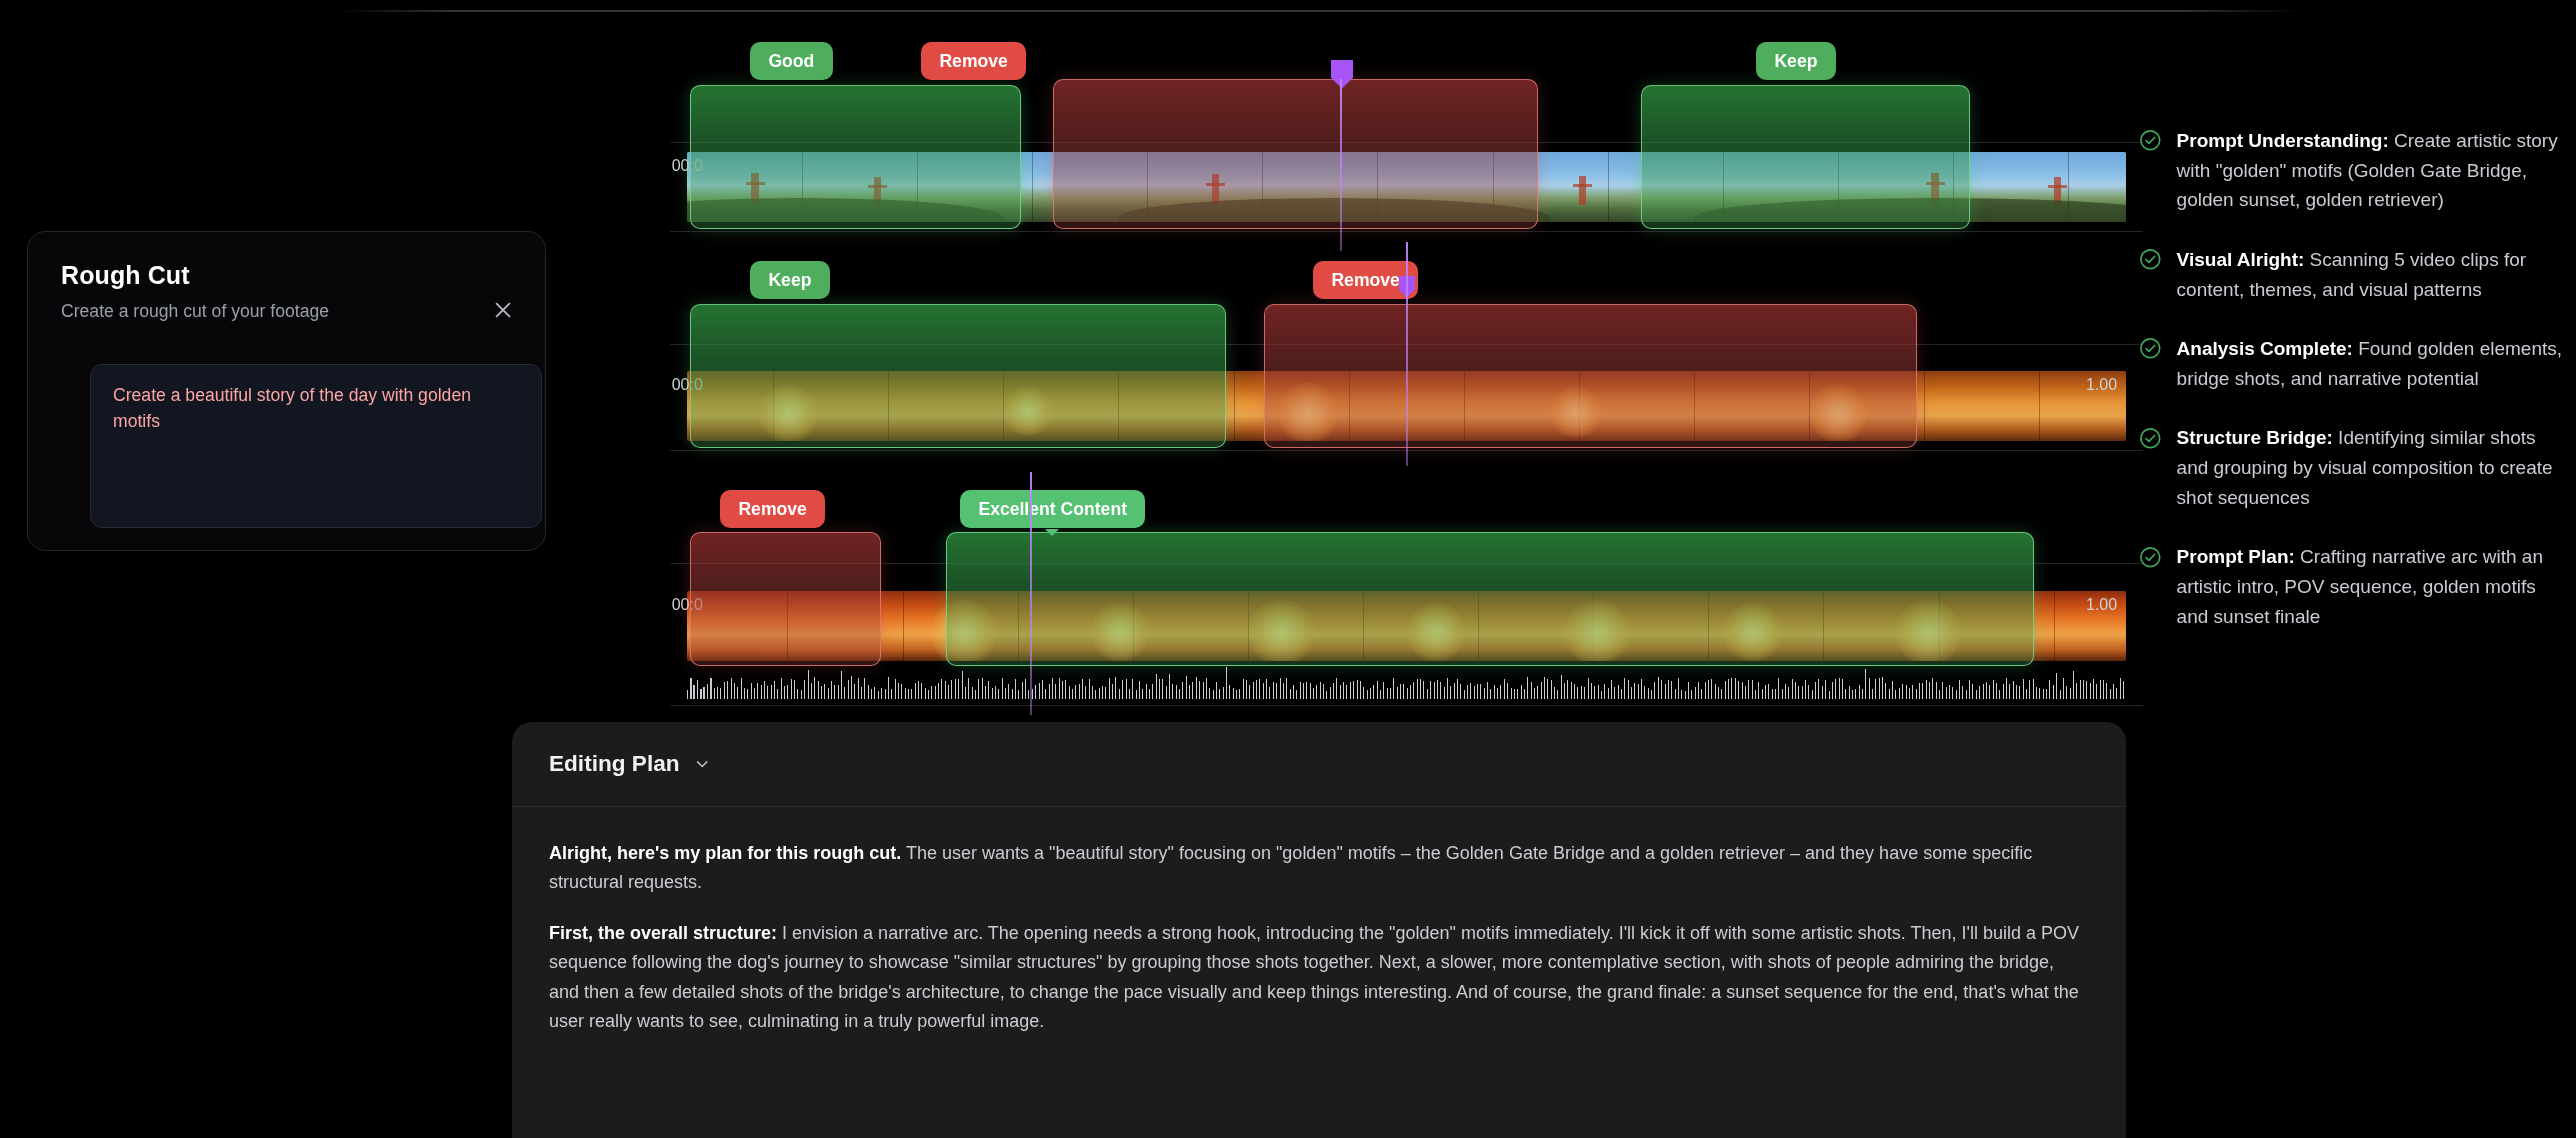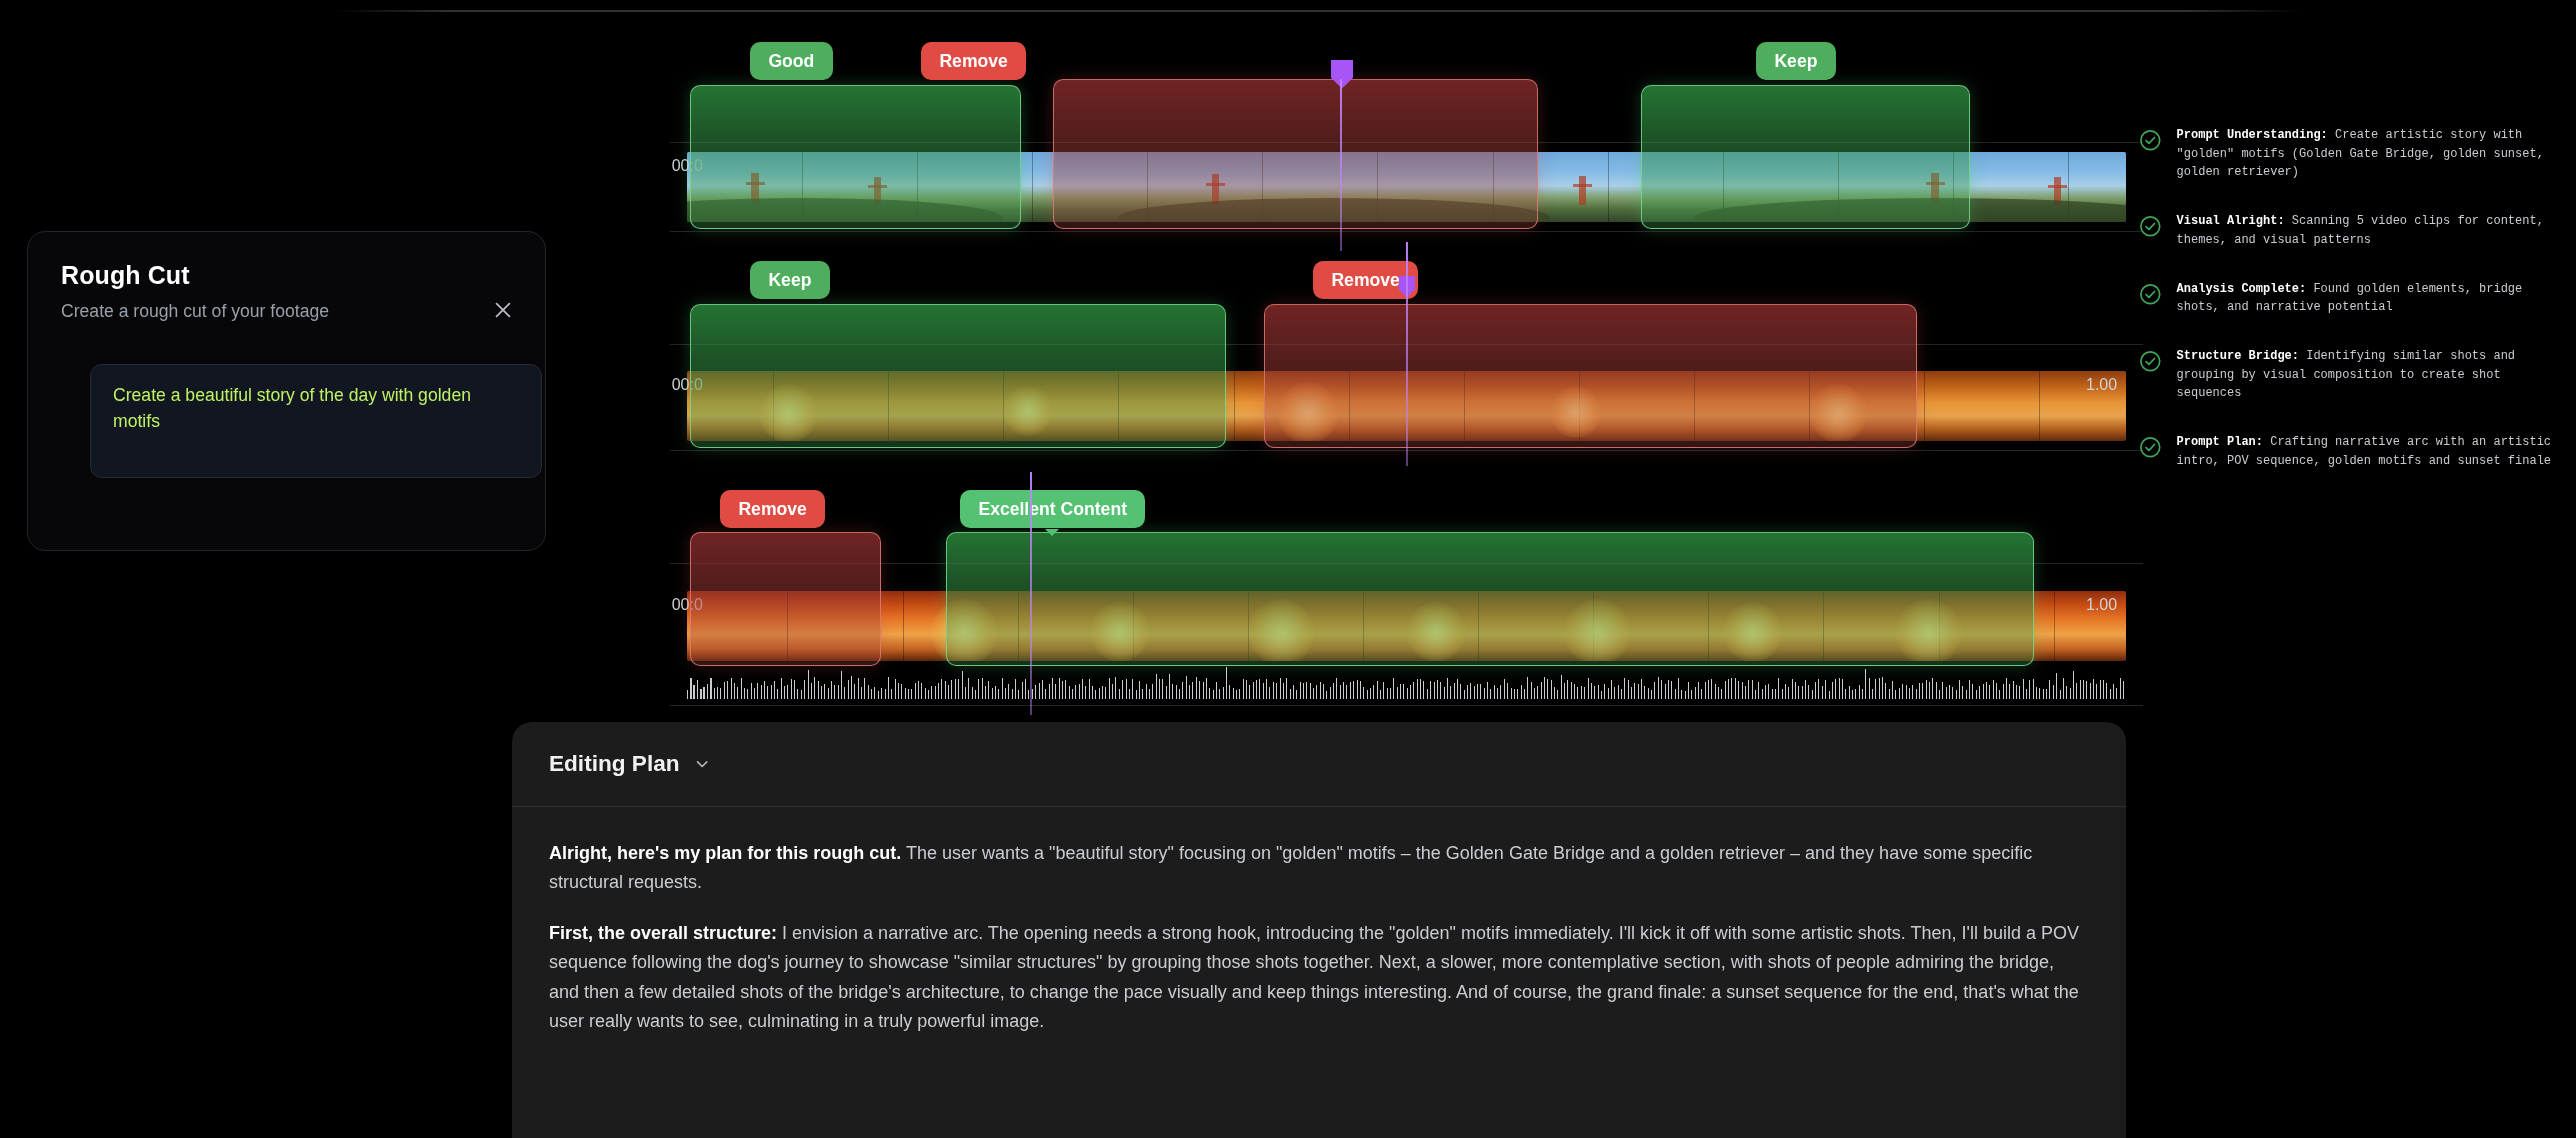--- a/index.html
+++ b/index.html
@@ -31,26 +31,26 @@
   .rough-sub {
     margin-top: 11.7px; font-size: 17.6px; color: #9aa0a8; font-weight: 400;
   }
   .rough-close {
     position: absolute; right: 30px; top: 65px;
     width: 25px; height: 25px; color:#b9bec6; cursor: pointer;
     display:flex; align-items:center; justify-content:center;
   }
   .rough-close svg { width: 22px; height: 22px; }
   .rough-prompt {
-    position:absolute; left: 62px; top: 132px; width: 452px; height: 114px;
+    position:absolute; left: 62px; top: 132px; width: 452px; height: 164px;
     background: #121620;
     border: 0.8px solid #262b36;
     border-radius: 11.7px;
     padding: 18.4px 22px;
-    font-size: 17.6px; line-height: 1.45; color: #bef264;
+    font-size: 17.6px; line-height: 1.45; color: #fca5a5;
   }
 
   
   .timeline { position: absolute; left: 670px; top: 75px; width: 1473px; height: 644px; }
 
   .track {
     position: absolute; left: 0; width: 1473px;
     background: #000;
   }
   .track-rule {
@@ -181,21 +181,21 @@
   .plan-p {
     font-size: 18px; line-height: 1.62; color: #c9cdd3; margin-bottom: 22px;
   }
   .plan-p b { color: #ffffff; font-weight: 700; }
 
   
   .checklist { position: absolute; left: 2139px; top: 126px; width: 427px; }
   .check-item { display: flex; gap: 15px; margin-bottom: 30px; }
   .check-icon { flex: 0 0 auto; width: 22.6px; height: 22.6px; margin-top: 3.3px; }
   .check-icon svg { width: 22.6px; height: 22.6px; display:block; }
-  .check-text { font-size: 12px; line-height: 1.56; color: #c9cdd3; font-family: Liberation Mono, monospace; }
+  .check-text { font-size: 19px; line-height: 1.56; color: #c9cdd3; }
   .check-text b { color: #ffffff; font-weight: 700; }
 </style>
 </head>
 <body>
 
 <div id="root">
 
   <div class="top-divider"></div>
 
   <div class="rough-card">

